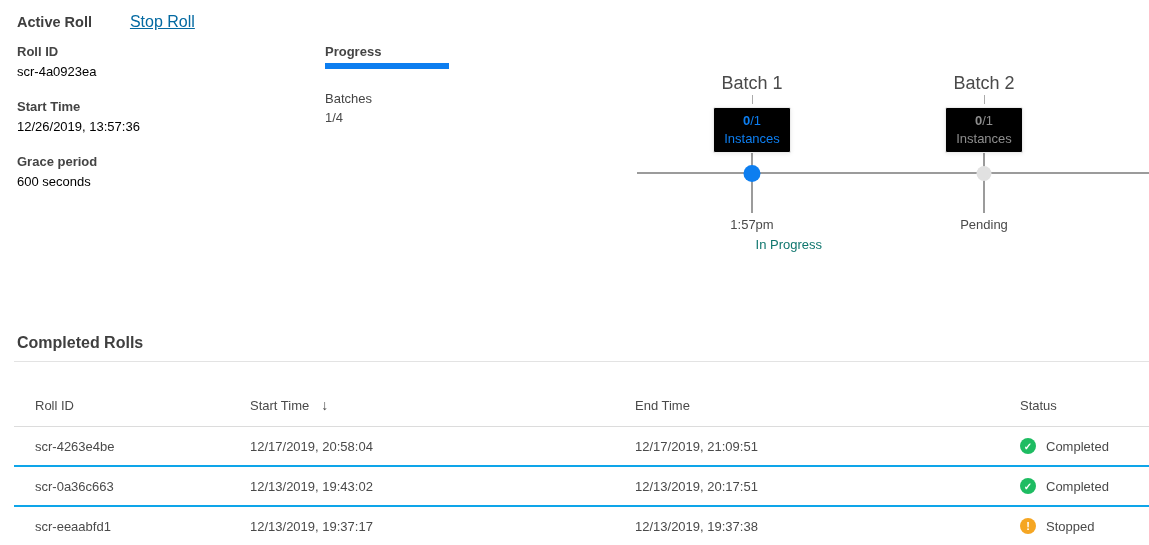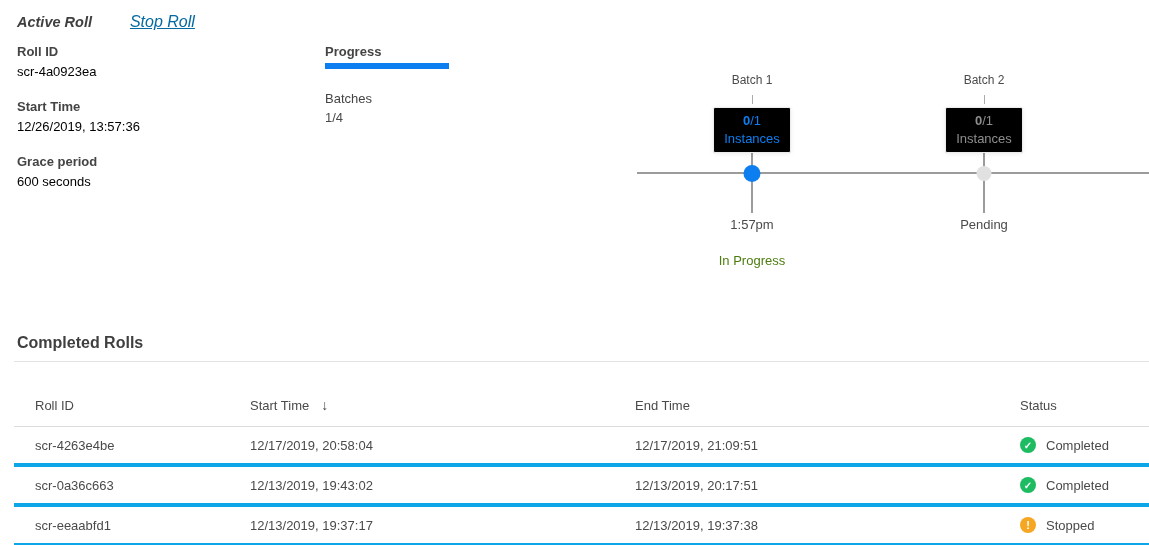--- a/index.html
+++ b/index.html
@@ -10,77 +10,77 @@
     overflow:hidden;
     background:#fff;
     font-family:"Liberation Sans", sans-serif;
     color:#4a4a4a;
     font-size:13px;
   }
 
   
   .top { position:relative; height:318px; }
 
-  .top-titles { position:absolute; left:17px; top:13px; display:flex; align-items:baseline;font-style:italic; }
+  .top-titles { position:absolute; left:17px; top:13px; display:flex; align-items:baseline; }
   .active-roll-title { font-size:14.5px; font-weight:bold; color:#3f3f3f; }
   .stop-roll-link { margin-left:38px; font-size:16px; color:#0369a1; text-decoration:underline; cursor:pointer; }
 
   .info-col { position:absolute; left:17px; top:44px; }
   .info-group { margin-bottom:19px; }
   .info-label { font-weight:600; color:#444; line-height:16px; margin-bottom:4px; }
   .info-value { color:#000000; line-height:16px; }
 
   .progress-col { position:absolute; left:325px; top:44px; width:200px; }
   .progress-label { font-weight:600; color:#444; line-height:16px; }
   .progress-bar { margin-top:3px; width:124px; height:6px; background:#0d7ef0; }
   .batches-label { margin-top:22px; font-weight:400; color:#444; line-height:16px; }
   .batches-value { margin-top:3px; line-height:16px; }
 
   
   .tl-line { position:absolute; left:637px; right:0; top:172px; height:2px; background:#9b9b9b; }
   .tl-node { position:absolute; top:0; width:140px; transform:translateX(-50%); text-align:center; }
-  .tl-node .batch-name { position:absolute; top:73px; left:0; right:0; font-size:12px; color:#4a4a4a; }
+  .tl-node .batch-name { position:absolute; top:73px; left:0; right:0; font-size:18px; color:#4a4a4a; }
   .tl-node .tick { position:absolute; top:95px; left:50%; width:1px; height:9px; background:#aaa; }
   .tl-node .vline { position:absolute; top:153px; left:50%; width:2px; height:60px; margin-left:-1px; background:#9b9b9b; }
   .tl-node .instances-box {
     position:absolute; top:107px; left:50%; transform:translateX(-50%);
     width:78px; height:46px; background:#000000;
     border:1px solid #ececec; border-radius:2px;
     box-shadow:0 1px 4px rgba(0,0,0,0.08);
     display:flex; flex-direction:column; justify-content:center;
     line-height:18px; z-index:3;
   }
   .tl-node.active .instances-box { color:#0d7ef0; cursor:pointer; }
   .tl-node.pending .instances-box { color:#8e8e8e; }
   .count-strong { font-weight:bold; }
   .tl-node .dot { position:absolute; left:50%; transform:translateX(-50%); border-radius:50%; z-index:2; }
   .tl-node.active .dot { top:165px; width:17px; height:17px; background:#0d7ef0; }
   .tl-node.pending .dot { top:166px; width:15px; height:15px; background:#e1e1e1; }
   .tl-node .time-label { position:absolute; top:217px; left:0; right:0; color:#4a4a4a; }
-  .tl-node .status-label { position:absolute; top:253px; left:0; right:0; color:#4d7c0f; }
+  .tl-node .status-label { position:absolute; top:237px; left:0; right:0; color:#0f766e;text-align:right; }
 
   
   .completed { padding-top:16px; }
   .completed-title { margin-left:17px; font-size:16px; font-weight:bold; color:#3f3f3f; line-height:17px; }
   .section-divider { margin:10px 0 0 14px; border-top:1px solid #e3e3e3; }
 
   .table { margin-left:14px; }
   .trow {
     display:grid;
     grid-template-columns:215px 385px 385px 1fr;
     padding-left:21px;
     align-items:center;
   }
   .thead {
     height:65px; align-items:end; padding-bottom:13px;
     border-bottom:1px solid #dcdcdc; color:#4a4a4a;
   }
   .th { display:flex; align-items:center; }
   .sort-icon { margin-left:12px; font-size:14px; color:#4a4a4a; cursor:pointer; }
-  .tbody-row { height:40px; border-bottom:4px solid #0ea5e9; }
+  .tbody-row { height:40px; border-bottom:2px solid #0ea5e9; }
   .status-cell { display:flex; align-items:center; }
   .status-icon {
     width:16px; height:16px; border-radius:50%;
     display:inline-flex; align-items:center; justify-content:center;
     color:#fff; font-weight:bold; margin-right:10px; flex:0 0 16px;
   }
   .status-icon.success { background:#1ebc62; font-size:10px; }
   .status-icon.warning { background:#f5a623; font-size:11px; }
 </style>
 </head>

